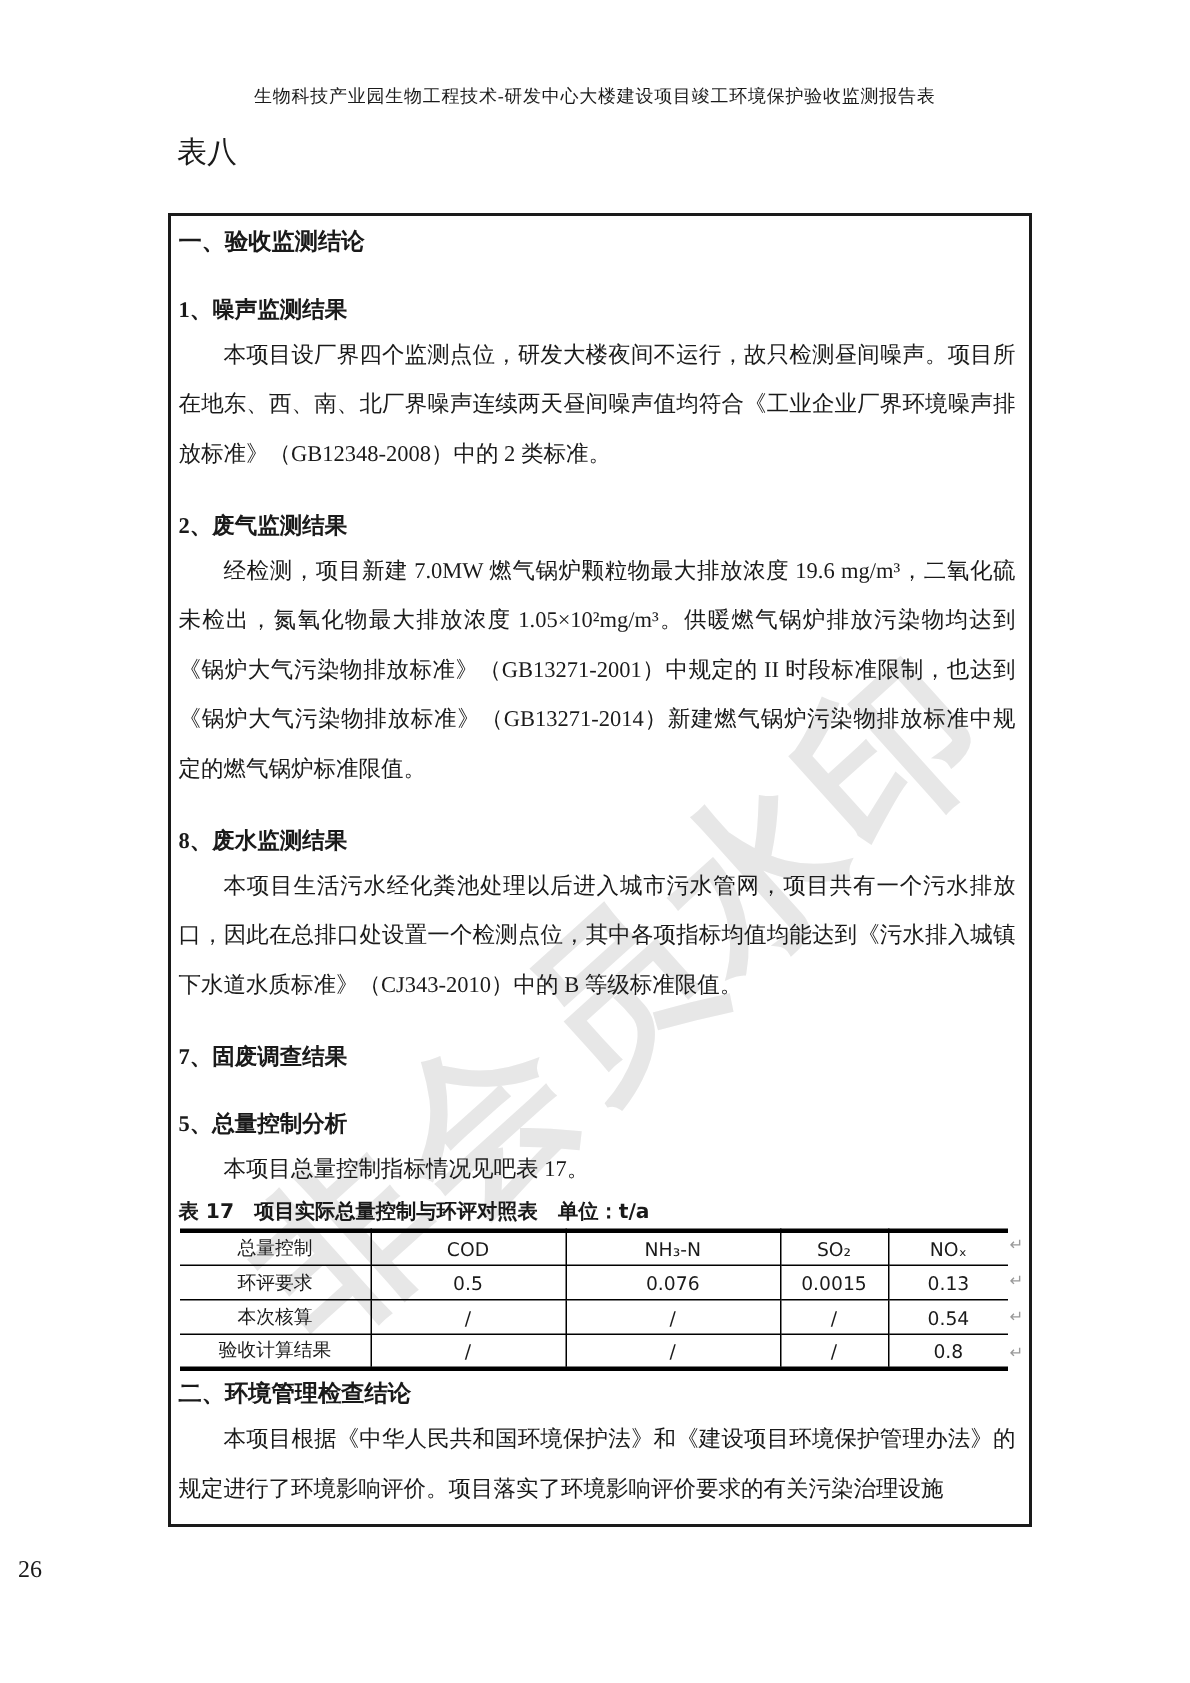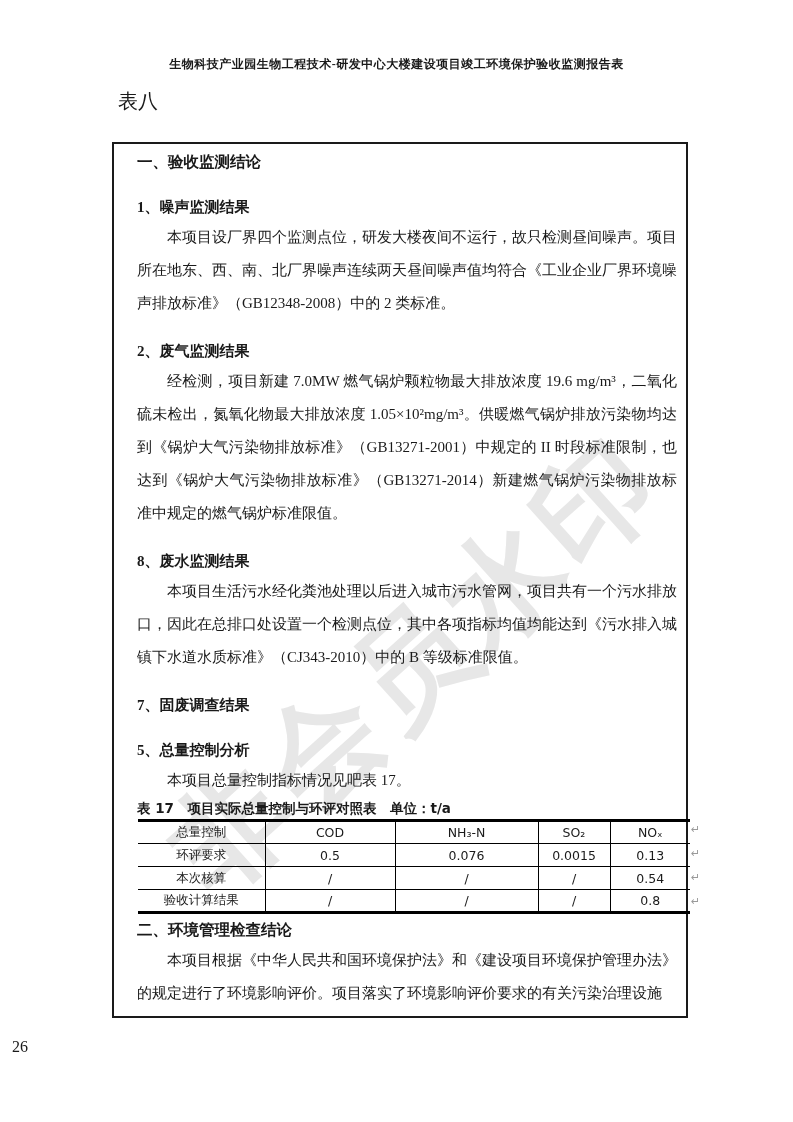--- a/index.html
+++ b/index.html
@@ -1,30 +1,30 @@
 <!DOCTYPE html>
 <html><head>
 <meta charset="utf-8">
 <style>
   * { margin:0; padding:0; box-sizing:border-box; }
   html,body { width:793px; height:1122px; background:#ffffff; position:relative; overflow:hidden;
               font-family:"Liberation Serif","DejaVu Serif",serif; color:#1a1a1a; }
 
   .doc-header { position:absolute; top:56px; left:0; width:793px; text-align:center;
-                font-size:12px; font-weight:bold; letter-spacing:0.5px; }
+                font-size:12px; font-weight:normal; letter-spacing:0.5px; }
 
   .table-label { position:absolute; top:88px; left:118px; font-size:20px; }
 
   .watermark { position:absolute; left:105px; top:600px; width:620px; height:130px;
                text-align:center; font-size:116px; line-height:130px; font-weight:bold;
                color:#e7e7e7; letter-spacing:6px; transform:rotate(-42deg);
                transform-origin:center; z-index:0; white-space:nowrap; pointer-events:none; }
 
   .content-box { position:absolute; left:112px; top:142px; width:576px; height:876px;
-                 border:2px solid #1a1a1a; padding:4px 9px 0 23px; z-index:1; }
+                 border:2px solid #1a1a1a; padding:4px 9px 0 5px; z-index:1; }
 
   .sec-title { font-size:15.5px; font-weight:bold; line-height:28px; }
   .sub-heading { font-size:15px; font-weight:bold; line-height:27px; margin-top:18px; }
   .para { font-size:15px; line-height:33px; text-align:justify; text-indent:2em; }
 
   .t17-title { text-align:left; font-weight:bold; font-size:13.5px; line-height:22px;
                font-family:"DejaVu Sans","Liberation Sans",sans-serif; }
   .t17-wrap { position:relative; width:552px; margin-left:1px; }
   table.t17 { width:552px; border-collapse:collapse; table-layout:fixed;
               border-top:3px solid #000; border-bottom:3px solid #000;

